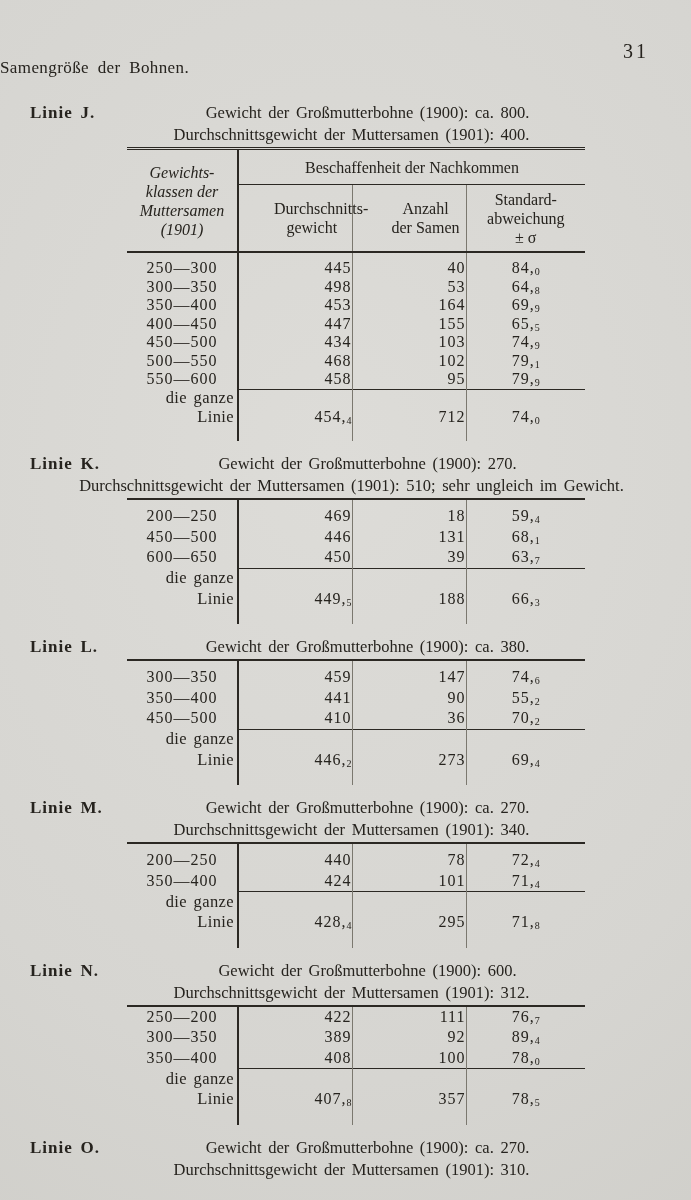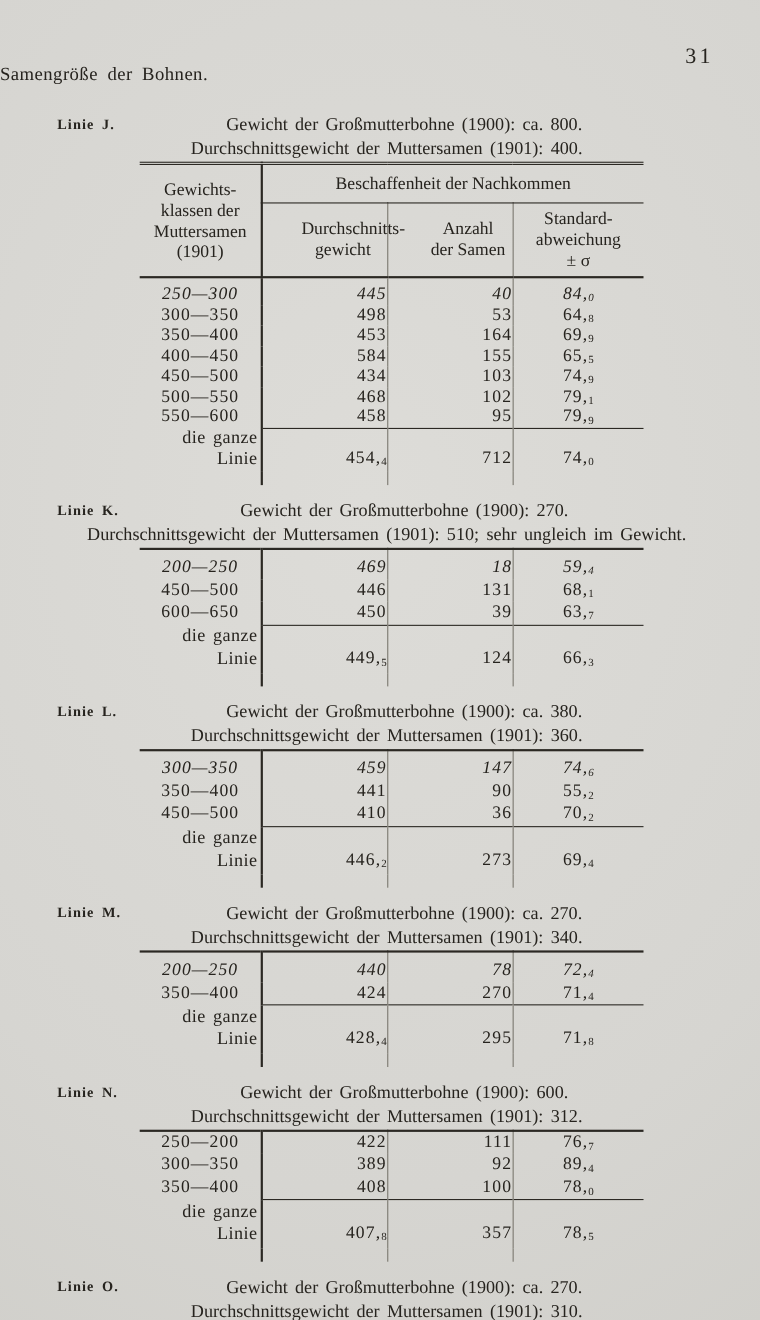--- a/index.html
+++ b/index.html
@@ -22,51 +22,51 @@
     text-align:left;font-size:17px;letter-spacing:.4px;word-spacing:4px;margin-top:20px;
   }
   .page-number{
     position:absolute;top:40px;right:42px;font-size:20px;letter-spacing:3px;
   }
 
   #sections{margin-top:24px;}
   .linie-section{margin-bottom:12px;}
   .section-head{position:relative;line-height:22px;font-size:16.5px;word-spacing:2.5px;}
   .linie-label{
-    position:absolute;left:52px;top:0;font-weight:700;letter-spacing:1px;font-size:13px;
+    position:absolute;left:30px;top:0;font-weight:700;letter-spacing:1px;font-size:17px;
   }
   .cap{text-align:center;padding-left:12px;}
   .cap1{padding-left:44px;}
 
   table.data-table{
     border-collapse:collapse;table-layout:fixed;
     margin-left:127px;width:458px;margin-top:1px;
     font-size:16px;
   }
   table.data-table.with-head{border-top:3px double var(--rule);}
   table.data-table.loose{border-top:2px solid var(--rule);}
 
   .data-table th{
     font-weight:400;white-space:pre-line;text-align:center;
     line-height:19px;padding:3px 2px;vertical-align:middle;font-size:16px;
   }
-  .data-table th.c1{border-right:2px solid var(--rule);border-bottom:2px solid var(--rule);}
+  .data-table th.c1{border-right:2px solid var(--rule);border-bottom:2px solid var(--rule);font-style:italic;}
   .data-table th.group{border-bottom:1px solid var(--rule);height:28px;}
   .data-table th.c2,.data-table th.c3{border-right:1px solid var(--rule-light);padding-left:35px;}
   .data-table th.c2,.data-table th.c3,.data-table th.c4{border-bottom:2px solid var(--rule);height:60px;}
 
   .data-table td{
     text-align:center;padding:0;letter-spacing:1px;line-height:18.5px;
     vertical-align:middle;
   }
   .data-table.loose td{line-height:20.5px;}
   .data-table td:nth-child(1){border-right:2px solid var(--rule);}
   .data-table td:nth-child(2),.data-table td:nth-child(3){border-right:1px solid var(--rule-light);text-align:right;}
 
-  .data-table tr.first-row td{padding-top:6px;font-style:italic;}
+  .data-table tr.first-row td{padding-top:6px;}
   .data-table tr.total td{height:28px;vertical-align:bottom;padding-bottom:3px;font-family:Liberation Serif, serif;}
   .data-table tr.total td.tval{border-top:1px solid var(--rule);}
   .data-table td.tlabel{
     text-align:right;padding-right:3px;letter-spacing:.4px;word-spacing:2px;font-size:16.5px;
   }
   .data-table tr.spacer td{height:12px;}
 
   .dec{font-size:10px;letter-spacing:0;}
   sub.dec{vertical-align:-2px;line-height:0;}
 </style>
@@ -122,21 +122,21 @@
               <td>64,<sub class="dec">8</sub></td>
             </tr>
             <tr>
               <td>350—400</td>
               <td>453</td>
               <td>164</td>
               <td>69,<sub class="dec">9</sub></td>
             </tr>
             <tr>
               <td>400—450</td>
-              <td>584</td>
+              <td>447</td>
               <td>155</td>
               <td>65,<sub class="dec">5</sub></td>
             </tr>
             <tr>
               <td>450—500</td>
               <td>434</td>
               <td>103</td>
               <td>74,<sub class="dec">9</sub></td>
             </tr>
             <tr>
@@ -196,38 +196,37 @@
             </tr>
             <tr>
               <td>600—650</td>
               <td>450</td>
               <td>39</td>
               <td>63,<sub class="dec">7</sub></td>
             </tr>
             <tr class="total">
               <td class="tlabel">die ganze Linie</td>
               <td class="tval">449,<sub class="dec">5</sub></td>
-              <td class="tval">124</td>
+              <td class="tval">188</td>
               <td class="tval">66,<sub class="dec">3</sub></td>
             </tr>
             <tr class="spacer">
               <td></td>
               <td></td>
               <td></td>
               <td></td>
             </tr>
           </tbody>
     </table>
   </section>
 
   <section class="linie-section">
     <div class="section-head">
       <div class="linie-label">Linie L.</div>
       <div class="cap cap1">Gewicht der Großmutterbohne (1900): ca. 380.</div>
-      <div class="cap cap2">Durchschnittsgewicht der Muttersamen (1901): 360.</div>
     </div>
     <table class="data-table loose">
       <colgroup>
         <col style="width:111px">
             <col style="width:114px">
             <col style="width:114px">
             <col style="width:119px">
       </colgroup>
 
       <tbody>
@@ -282,21 +281,21 @@
       <tbody>
             <tr class="first-row">
               <td>200—250</td>
               <td>440</td>
               <td>78</td>
               <td>72,<sub class="dec">4</sub></td>
             </tr>
             <tr>
               <td>350—400</td>
               <td>424</td>
-              <td>270</td>
+              <td>101</td>
               <td>71,<sub class="dec">4</sub></td>
             </tr>
             <tr class="total">
               <td class="tlabel">die ganze Linie</td>
               <td class="tval">428,<sub class="dec">4</sub></td>
               <td class="tval">295</td>
               <td class="tval">71,<sub class="dec">8</sub></td>
             </tr>
             <tr class="spacer">
               <td></td>

